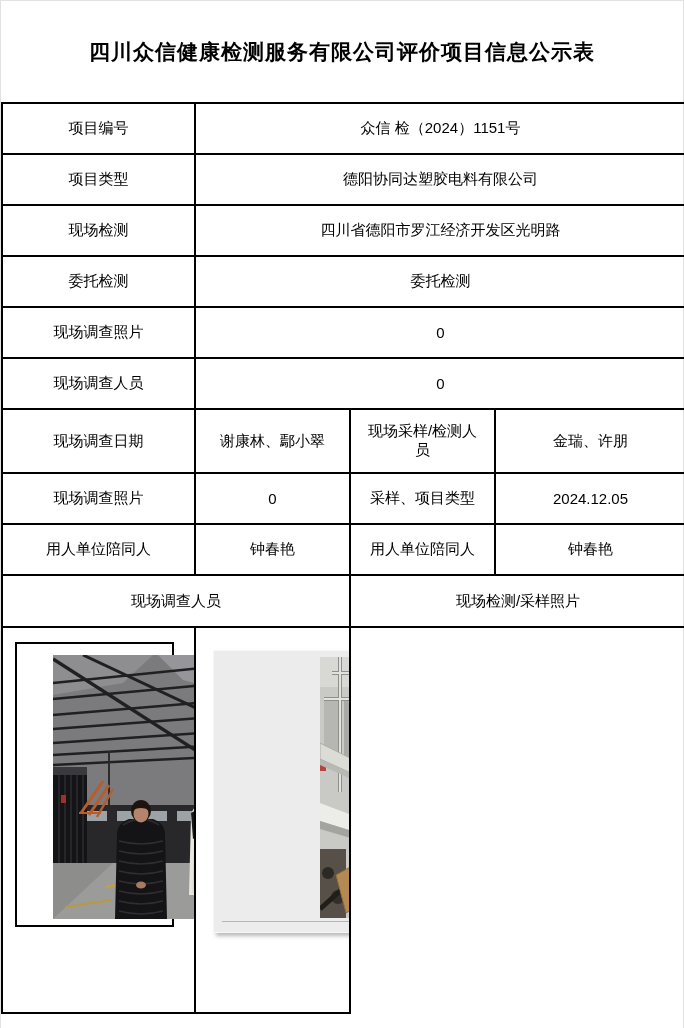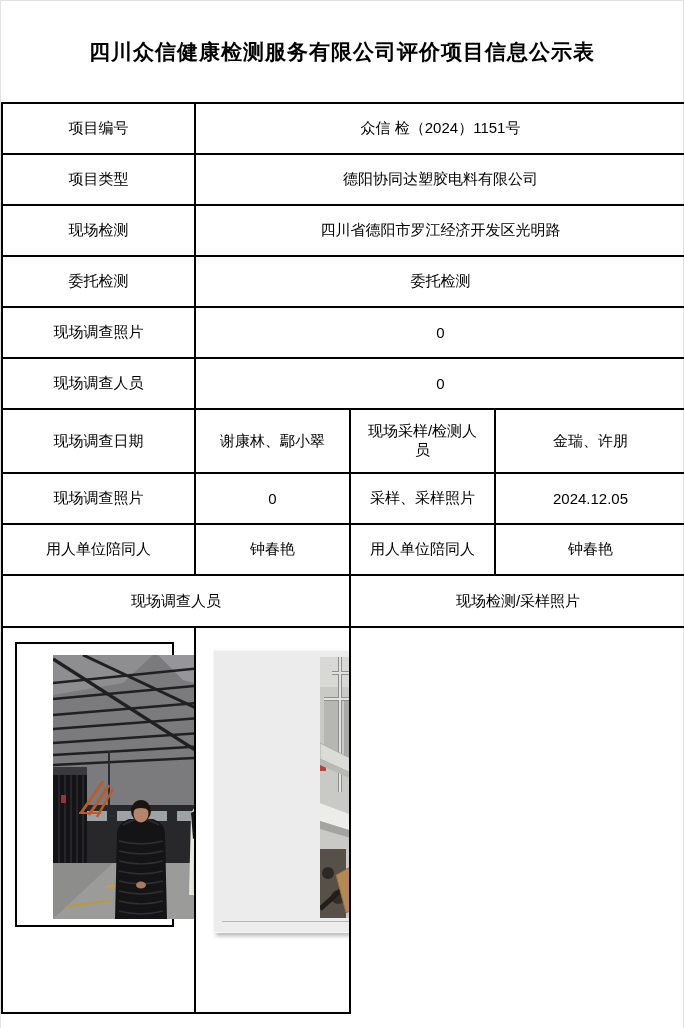--- a/index.html
+++ b/index.html
@@ -81,21 +81,21 @@
 
       <tr class="std">
         <td>现场调查日期</td>
         <td>谢康林、鄢小翠</td>
         <td>现场采样/检测人员</td>
         <td>金瑞、许朋</td>
       </tr>
       <tr class="std">
         <td>现场调查照片</td>
         <td>0</td>
-        <td>采样、采样照片</td>
+        <td>采样、项目类型</td>
         <td>2024.12.05</td>
       </tr>
       <tr class="std">
         <td>用人单位陪同人</td>
         <td>钟春艳</td>
         <td>用人单位陪同人</td>
         <td>钟春艳</td>
       </tr>
 
       <tr class="hdr">

